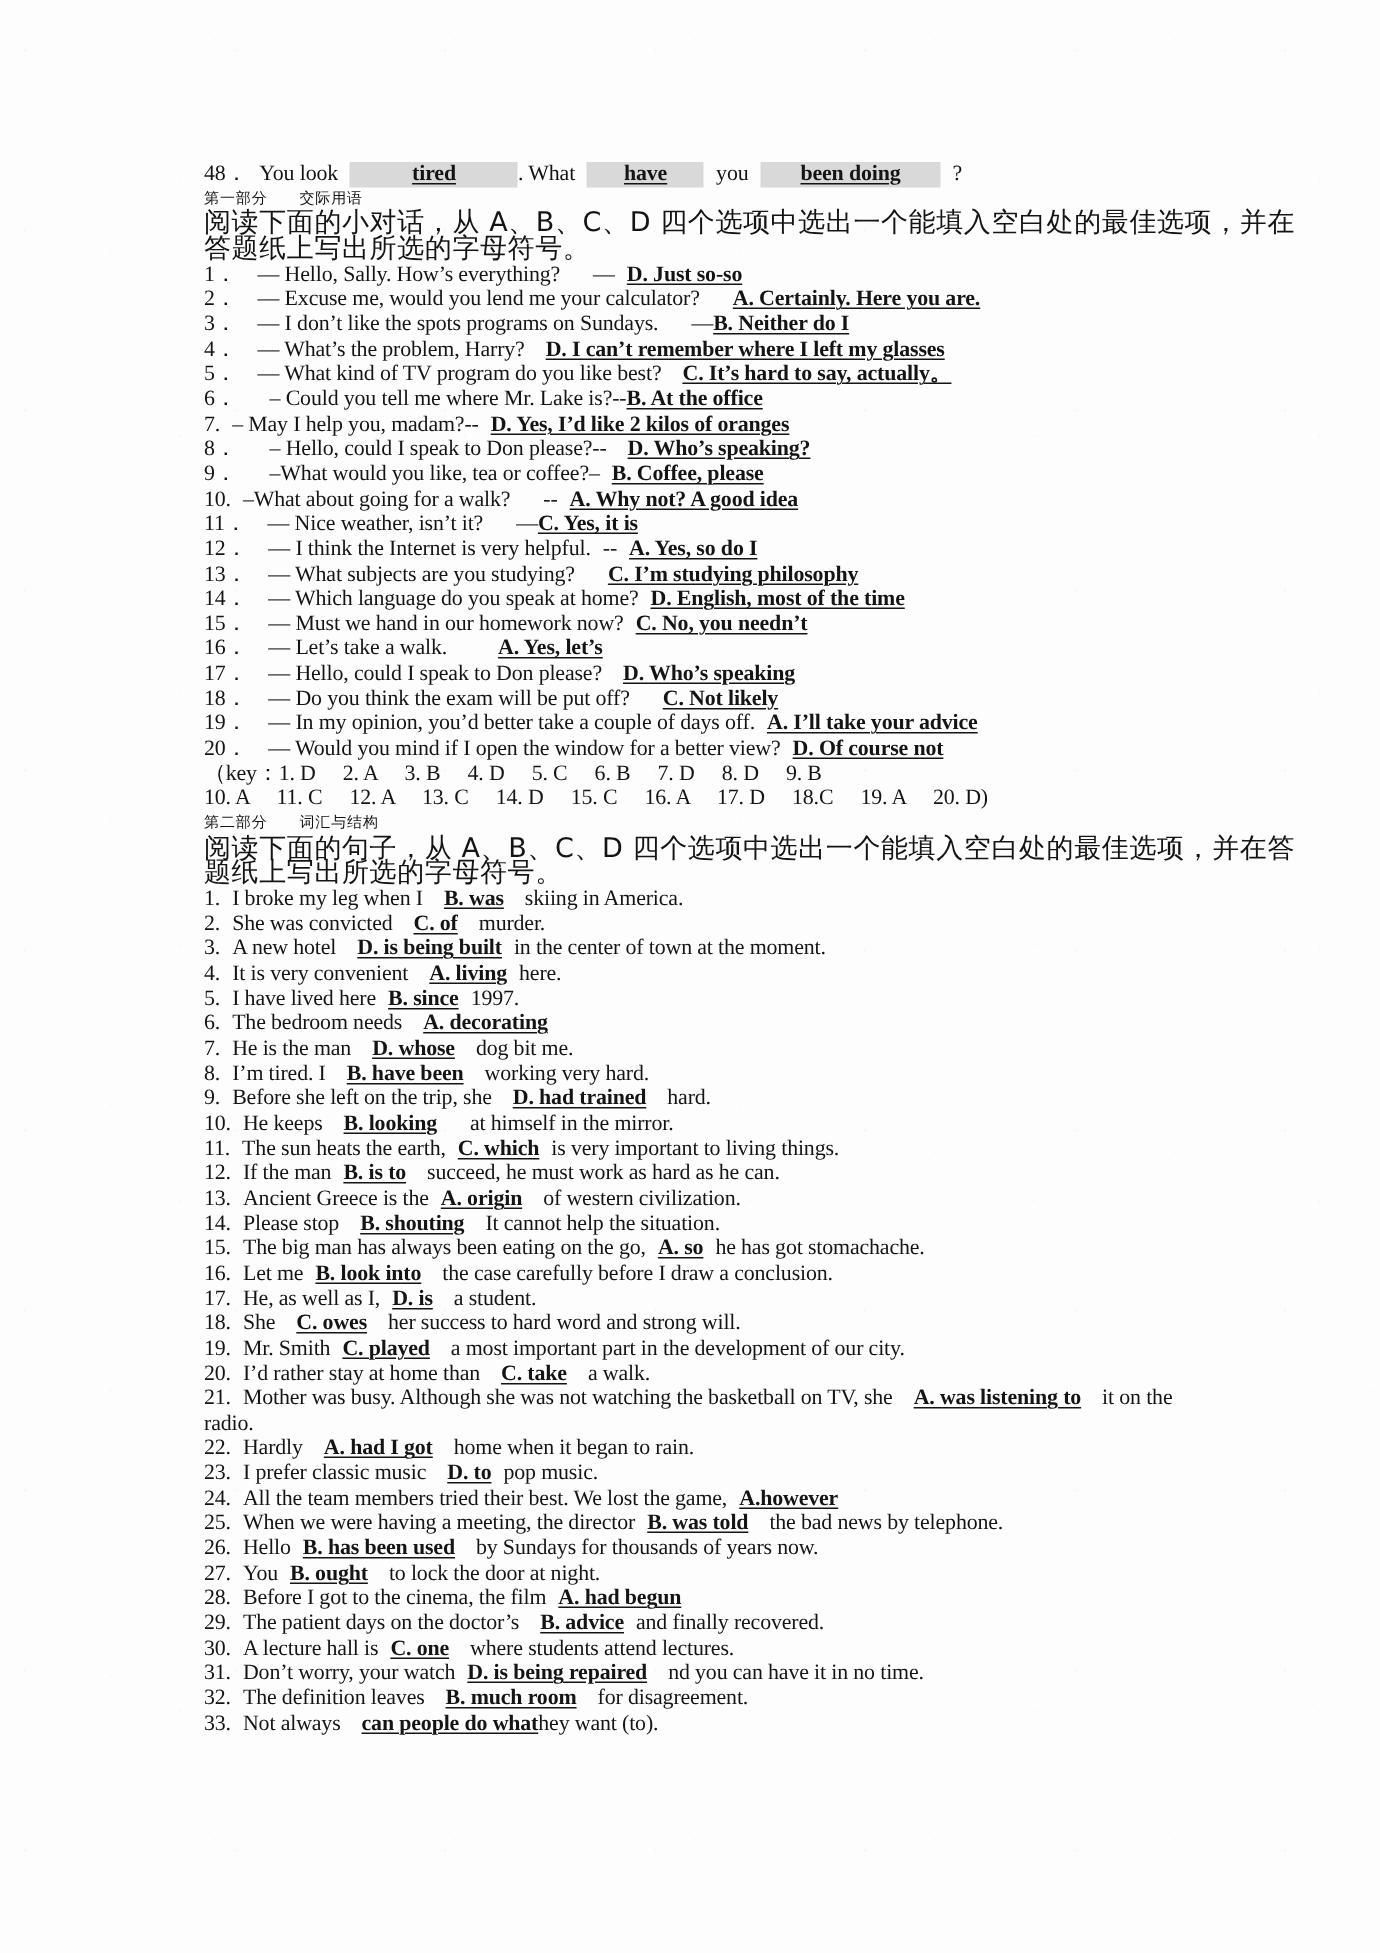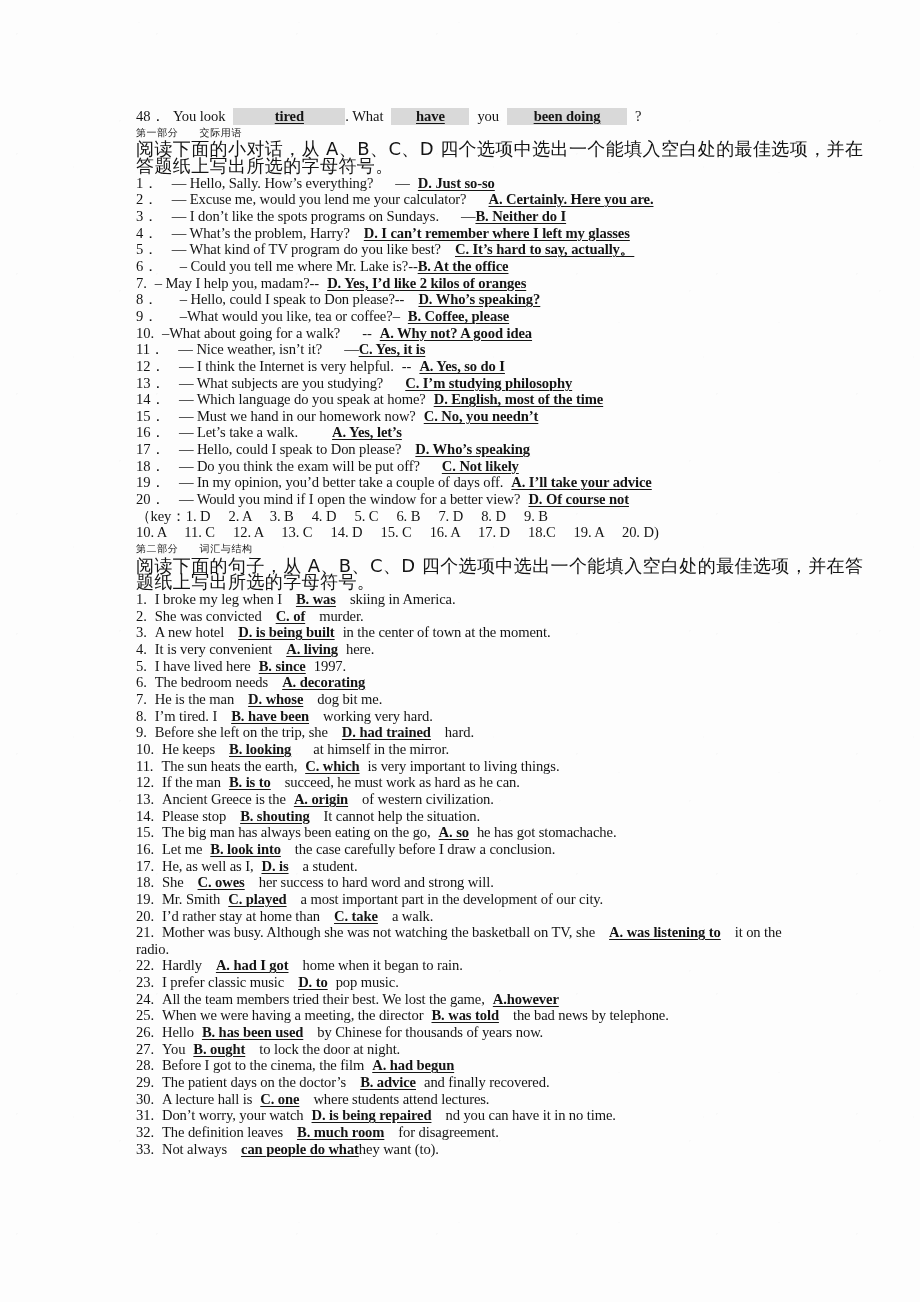--- a/index.html
+++ b/index.html
@@ -140,21 +140,21 @@
       <div class="ln"><span>16.</span><span class="sp2"></span><span>Let me</span><span class="sp2"></span><span class="ans">B. look into</span><span class="sp3"></span><span>the case carefully before I draw a conclusion.</span></div>
       <div class="ln"><span>17.</span><span class="sp2"></span><span>He, as well as I,</span><span class="sp2"></span><span class="ans">D. is</span><span class="sp3"></span><span>a student.</span></div>
       <div class="ln"><span>18.</span><span class="sp2"></span><span>She</span><span class="sp3"></span><span class="ans">C. owes</span><span class="sp3"></span><span>her success to hard word and strong will.</span></div>
       <div class="ln"><span>19.</span><span class="sp2"></span><span>Mr. Smith</span><span class="sp2"></span><span class="ans">C. played</span><span class="sp3"></span><span>a most important part in the development of our city.</span></div>
       <div class="ln"><span>20.</span><span class="sp2"></span><span>I’d rather stay at home than</span><span class="sp3"></span><span class="ans">C. take</span><span class="sp3"></span><span>a walk.</span></div>
       <div class="ln wrapline"><span>21.</span><span class="sp2"></span><span>Mother was busy. Although she was not watching the basketball on TV, she</span><span class="sp3"></span><span class="ans">A. was listening to</span><span class="sp3"></span><span>it on the radio.</span></div>
       <div class="ln"><span>22.</span><span class="sp2"></span><span>Hardly</span><span class="sp3"></span><span class="ans">A. had I got</span><span class="sp3"></span><span>home when it began to rain.</span></div>
       <div class="ln"><span>23.</span><span class="sp2"></span><span>I prefer classic music</span><span class="sp3"></span><span class="ans">D. to</span><span class="sp2"></span><span>pop music.</span></div>
       <div class="ln"><span>24.</span><span class="sp2"></span><span>All the team members tried their best. We lost the game,</span><span class="sp2"></span><span class="ans">A.however</span><span class="sp2"></span><span></span></div>
       <div class="ln"><span>25.</span><span class="sp2"></span><span>When we were having a meeting, the director</span><span class="sp2"></span><span class="ans">B. was told</span><span class="sp3"></span><span>the bad news by telephone.</span></div>
-      <div class="ln"><span>26.</span><span class="sp2"></span><span>Hello</span><span class="sp2"></span><span class="ans">B. has been used</span><span class="sp3"></span><span>by Chinese for thousands of years now.</span></div>
+      <div class="ln"><span>26.</span><span class="sp2"></span><span>Hello</span><span class="sp2"></span><span class="ans">B. has been used</span><span class="sp3"></span><span>by Sundays for thousands of years now.</span></div>
       <div class="ln"><span>27.</span><span class="sp2"></span><span>You</span><span class="sp2"></span><span class="ans">B. ought</span><span class="sp3"></span><span>to lock the door at night.</span></div>
       <div class="ln"><span>28.</span><span class="sp2"></span><span>Before I got to the cinema, the film</span><span class="sp2"></span><span class="ans">A. had begun</span><span class="sp2"></span><span></span></div>
       <div class="ln"><span>29.</span><span class="sp2"></span><span>The patient days on the doctor’s</span><span class="sp3"></span><span class="ans">B. advice</span><span class="sp2"></span><span>and finally recovered.</span></div>
       <div class="ln"><span>30.</span><span class="sp2"></span><span>A lecture hall is</span><span class="sp2"></span><span class="ans">C. one</span><span class="sp3"></span><span>where students attend lectures.</span></div>
       <div class="ln"><span>31.</span><span class="sp2"></span><span>Don’t worry, your watch</span><span class="sp2"></span><span class="ans">D. is being repaired</span><span class="sp3"></span><span>nd you can have it in no time.</span></div>
       <div class="ln"><span>32.</span><span class="sp2"></span><span>The definition leaves</span><span class="sp3"></span><span class="ans">B. much room</span><span class="sp3"></span><span>for disagreement.</span></div>
       <div class="ln"><span>33.</span><span class="sp2"></span><span>Not always</span><span class="sp3"></span><span class="ans">can people do what</span><span>hey want (to).</span></div>
     </div>
 
   </div>

